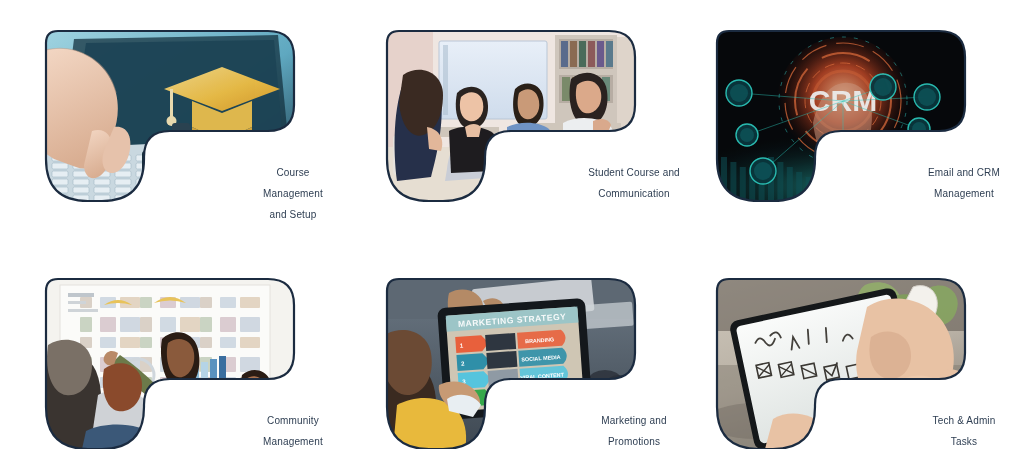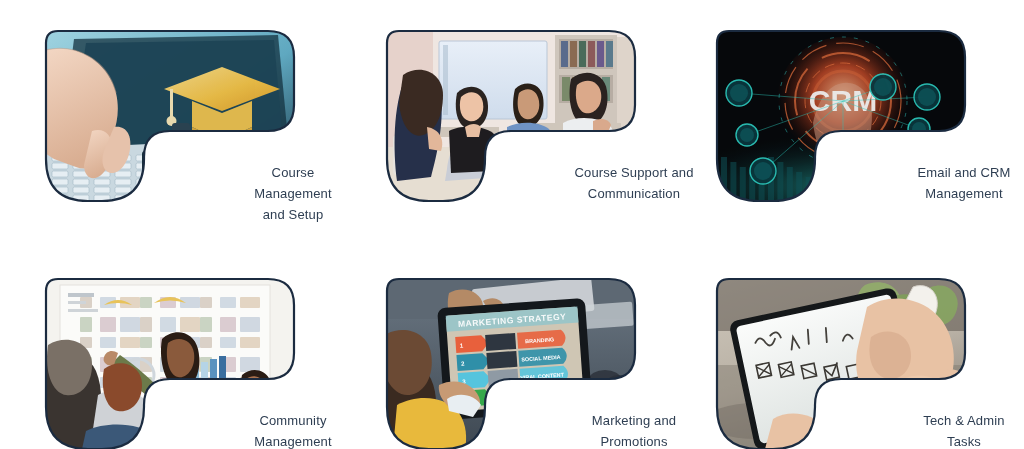--- a/index.html
+++ b/index.html
@@ -12,21 +12,21 @@
   .card{ position:absolute; }
 
   
   .plate{ position:absolute; left:0; top:15px; }
   .plate svg{ display:block; }
 
   
   .caption{
     position:absolute;
     color:#2e3e52;
-    font-size:13px;
+    font-size:10px;
     line-height:21px;
     text-align:center;
     letter-spacing:.15px;
     white-space:pre-line;
     font-weight:400;
   }
 </style>
 </head>
 <body>
 
@@ -212,21 +212,21 @@
         <path d="M184 48 C198 36 218 42 220 60 C223 82 212 96 198 94 C184 92 180 66 184 48 Z" fill="#2a2220"></path>
         <path d="M190 54 C200 46 212 50 214 62 C216 76 206 84 198 82 C190 80 187 65 190 54 Z" fill="#dba98a"></path>
         <path d="M176 92 C190 84 214 86 224 96 C230 106 232 130 228 146 L176 148 Z" fill="#eceef0"></path>
         <path d="M168 122 C186 114 212 114 232 122 L232 152 L166 152 Z" fill="#cfd6de"></path>
         <path d="M206 90 C214 86 222 88 224 94 L220 104 L206 102 Z" fill="#d9a98c"></path>
       </g>
     </g>
        <path d="M 12 0 L 222 0 Q 248 0 248 26 L 248 74 Q 248 100 222 100 L 124 100 Q 98 100 98 126 L 98 128 Q 98 170 56 170 L 42 170 Q 0 170 0 128 L 0 12 Q 0 0 12 0 Z" fill="none" stroke="#1b2b40" stroke-width="2.2"></path>
      </svg>
       </div>
-      <div class="caption" style="left: 122px; top: 148px; width: 254px;">Course Support and
+      <div class="caption" style="left: 122px; top: 148px; width: 254px;">Student Course and
 Communication</div>
     </div>
     <div class="card" style="left: 715px; top: 14px; width: 378px; height: 210px;">
       <div class="plate">
         <svg width="252" height="174" viewBox="-2 -2 252 174">
        <defs>
             <clipPath id="clip_c2">
               <path d="M 12 0 L 222 0 Q 248 0 248 26 L 248 74 Q 248 100 222 100 L 124 100 Q 98 100 98 126 L 98 128 Q 98 170 56 170 L 42 170 Q 0 170 0 128 L 0 12 Q 0 0 12 0 Z"></path>
             </clipPath>
           </defs>

